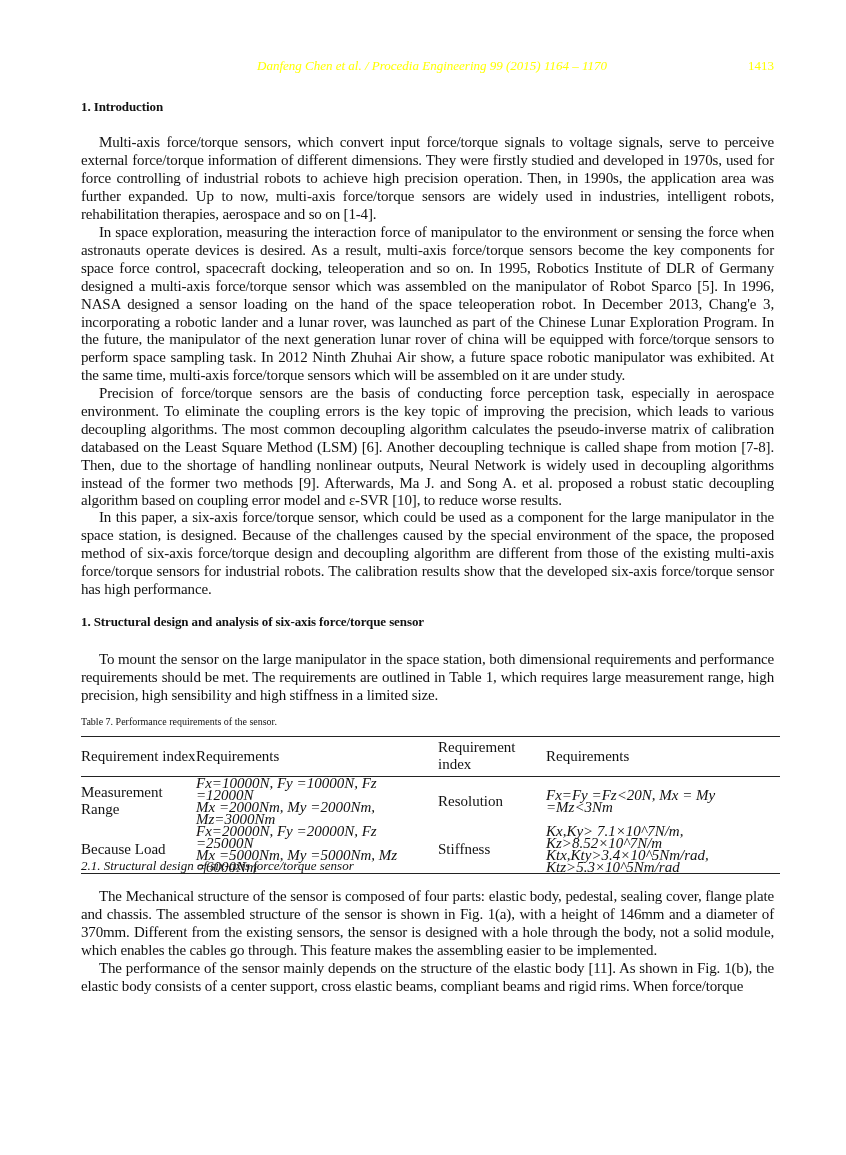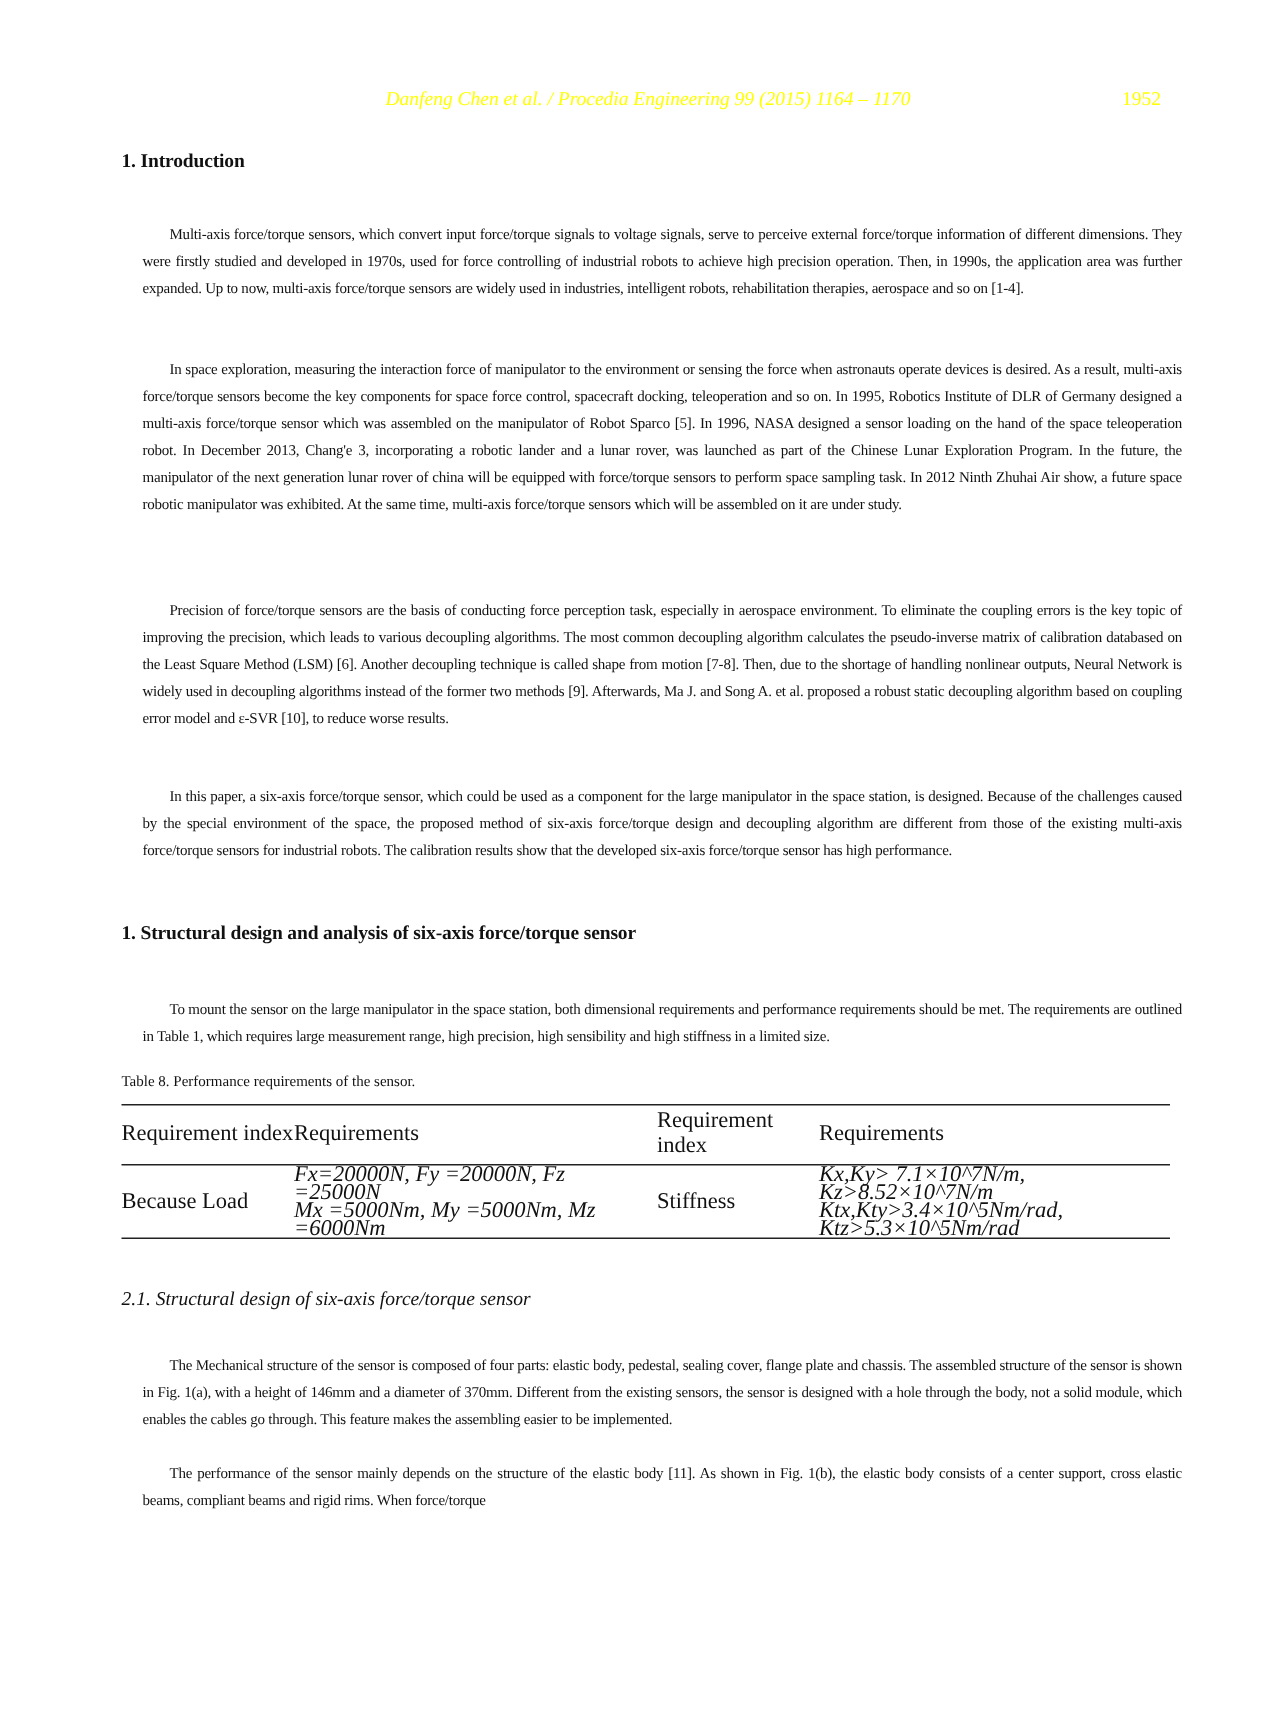--- a/index.html
+++ b/index.html
@@ -17,22 +17,22 @@
   .running-header .rh-page { position: absolute; right: 0; }
   h2.section {
     position: absolute; left: 0; margin: 0;
     font-size: 13px; font-weight: bold; letter-spacing: -0.1px; text-align: center;
   }
   h3.subsection {
     position: absolute; left: 0; margin: 0;
     font-size: 13px; font-style: italic; font-weight: normal;
   }
   .para {
-    position: absolute; left: 0; width: 693px; margin: 14px;
-    font-size: 10px; line-height: 17.9px; text-align: justify;
+    position: absolute; left: 0; width: 693px; margin: 0;
+    font-size: 15px; line-height: 17.9px; text-align: justify;
     text-indent: 18px; letter-spacing: -0.15px; font-family: Liberation Serif, serif;
   }
   .caption {
     position: absolute; left: 0; top: 716px; margin: 0;
     font-size: 10px;
   }
   table.req {
     position: absolute; left: 0; top: 736px; width: 699px;
     border-collapse: collapse; font-size: 15px;
   }
@@ -52,44 +52,55 @@
   .p-s21-1 { top: 888px; }
   .p-s21-2 { top: 960px; }
 </style>
 </head>
 <body>
 
 <div class="page">
 
   <div class="running-header">
     <span class="rh-title">Danfeng Chen et al. / Procedia Engineering 99 (2015) 1164 – 1170</span>
-    <span class="rh-page">1952</span>
+    <span class="rh-page">1413</span>
   </div>
 
   <h2 class="section" style="top:99px">1. Introduction</h2>
   <p class="para p-intro-1">Multi-axis force/torque sensors, which convert input force/torque signals to voltage signals, serve to perceive external force/torque information of different dimensions. They were firstly studied and developed in 1970s, used for force controlling of industrial robots to achieve high precision operation. Then, in 1990s, the application area was further expanded. Up to now, multi-axis force/torque sensors are widely used in industries, intelligent robots, rehabilitation therapies, aerospace and so on [1-4].</p>
   <p class="para p-intro-2">In space exploration, measuring the interaction force of manipulator to the environment or sensing the force when astronauts operate devices is desired. As a result, multi-axis force/torque sensors become the key components for space force control, spacecraft docking, teleoperation and so on. In 1995, Robotics Institute of DLR of Germany designed a multi-axis force/torque sensor which was assembled on the manipulator of Robot Sparco [5]. In 1996, NASA designed a sensor loading on the hand of the space teleoperation robot. In December 2013, Chang'e 3, incorporating a robotic lander and a lunar rover, was launched as part of the Chinese Lunar Exploration Program. In the future, the manipulator of the next generation lunar rover of china will be equipped with force/torque sensors to perform space sampling task. In 2012 Ninth Zhuhai Air show, a future space robotic manipulator was exhibited. At the same time, multi-axis force/torque sensors which will be assembled on it are under study.</p>
   <p class="para p-intro-3">Precision of force/torque sensors are the basis of conducting force perception task, especially in aerospace environment. To eliminate the coupling errors is the key topic of improving the precision, which leads to various decoupling algorithms. The most common decoupling algorithm calculates the pseudo-inverse matrix of calibration databased on the Least Square Method (LSM) [6]. Another decoupling technique is called shape from motion [7-8]. Then, due to the shortage of handling nonlinear outputs, Neural Network is widely used in decoupling algorithms instead of the former two methods [9]. Afterwards, Ma J. and Song A. et al. proposed a robust static decoupling algorithm based on coupling error model and ε-SVR [10], to reduce worse results.</p>
   <p class="para p-intro-4">In this paper, a six-axis force/torque sensor, which could be used as a component for the large manipulator in the space station, is designed. Because of the challenges caused by the special environment of the space, the proposed method of six-axis force/torque design and decoupling algorithm are different from those of the existing multi-axis force/torque sensors for industrial robots. The calibration results show that the developed six-axis force/torque sensor has high performance.</p>
 
   <h2 class="section" style="top:614px">1. Structural design and analysis of six-axis force/torque sensor</h2>
   <p class="para p-s2-1">To mount the sensor on the large manipulator in the space station, both dimensional requirements and performance requirements should be met. The requirements are outlined in Table 1, which requires large measurement range, high precision, high sensibility and high stiffness in a limited size.</p>
 
-  <p class="caption">Table 8. Performance requirements of the sensor.</p>
+  <p class="caption">Table 7. Performance requirements of the sensor.</p>
 
   <table class="req">
     <thead>
       <tr>
         <th class="c1">Requirement index</th>
         <th class="c2">Requirements</th>
         <th class="c3">Requirement index</th>
         <th class="c4">Requirements</th>
       </tr>
     </thead>
     <tbody>
+      <tr class="r2">
+        <td>Measurement Range</td>
+        <td class="cell-lines">
+          <span>Fx=10000N, Fy =10000N, Fz =12000N</span>
+          <span>Mx =2000Nm, My =2000Nm, Mz=3000Nm</span>
+        </td>
+        <td>Resolution</td>
+        <td class="cell-lines">
+          <span>Fx=Fy =Fz&lt;20N, Mx = My =Mz&lt;3Nm</span>
+        </td>
+      </tr>
       <tr class="r3">
         <td>Because Load</td>
         <td class="cell-lines">
           <span>Fx=20000N, Fy =20000N, Fz =25000N</span>
           <span>Mx =5000Nm, My =5000Nm, Mz =6000Nm</span>
         </td>
         <td>Stiffness</td>
         <td class="cell-lines">
           <span>Kx,Ky&gt; 7.1×10^7N/m, Kz&gt;8.52×10^7N/m</span>
           <span>Ktx,Kty&gt;3.4×10^5Nm/rad, Ktz&gt;5.3×10^5Nm/rad</span>

